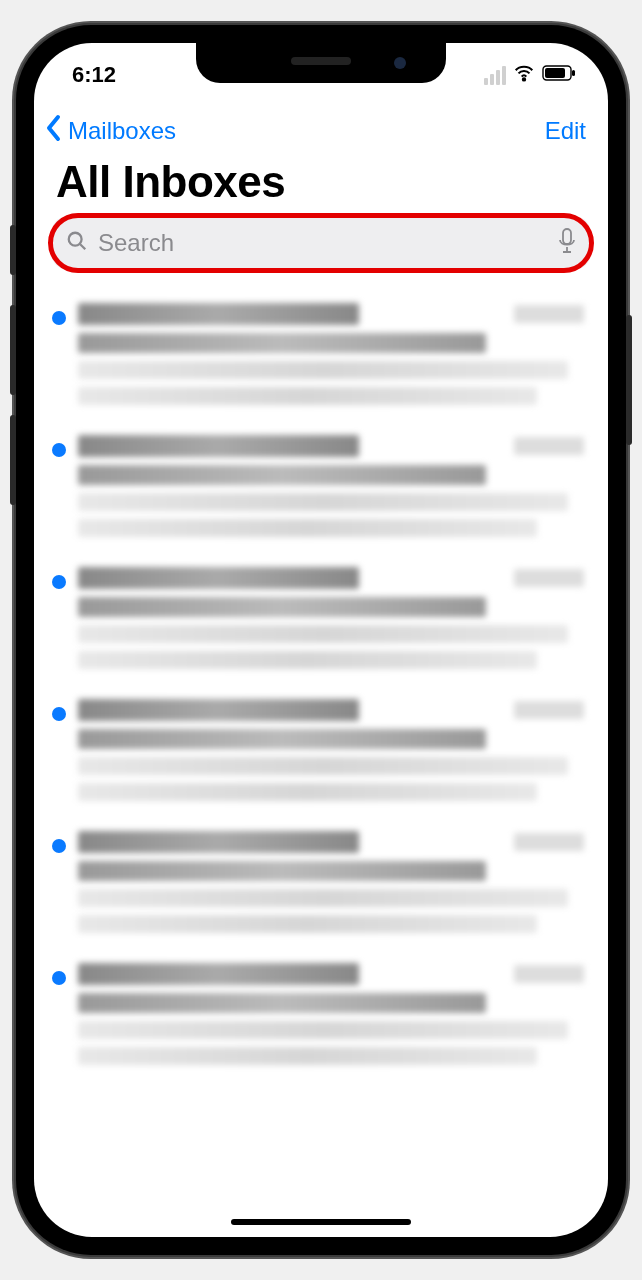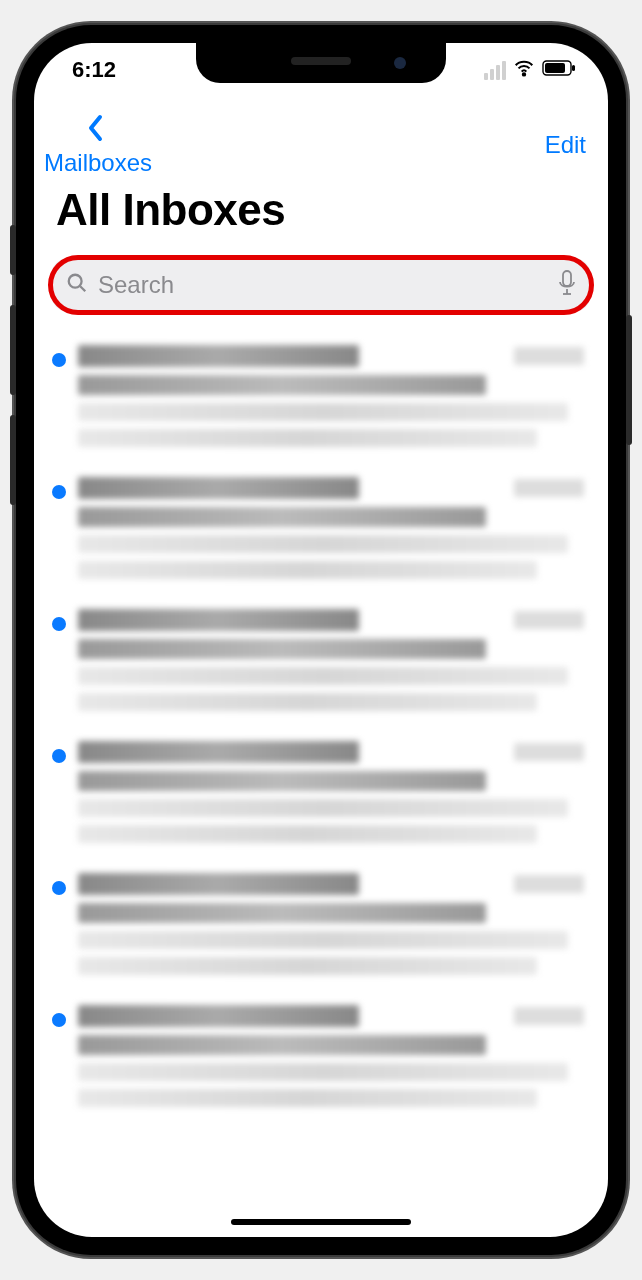--- a/index.html
+++ b/index.html
@@ -86,21 +86,21 @@
     }
 
     .status-bar {
       position: absolute;
       top: 0;
       left: 0;
       right: 0;
       height: 50px;
       display: flex;
       justify-content: space-between;
-      align-items: flex-start;
+      align-items: center;
       padding: 14px 32px 0 38px;
       z-index: 50;
     }
 
     .status-time {
       font-size: 22px;
       font-weight: 600;
     }
 
     .status-icons {
@@ -142,36 +142,35 @@
       padding: 12px 22px 8px 10px;
     }
 
     .back-button {
       display: flex;
       align-items: center;
       color: #007aff;
       font-size: 24px;
       font-weight: 400;
       cursor: pointer;
-      flex-direction: column;
     }
 
     .back-chevron svg { width: 20px; height: 30px; margin-right: 4px; }
 
     .edit-button {
       color: #007aff;
       font-size: 24px;
       cursor: pointer;
       text-align: center;
     }
 
     .page-title {
       font-size: 44px;
       font-weight: 800;
-      padding: 0px 22px 24px 22px;
+      padding: 0px 22px 10px 22px;
       letter-spacing: -0.5px;
     }
 
     .search-wrapper {
       padding: 0 18px 14px 18px;
       position: relative;
     }
 
     .search-bar {
       background: #eeeef0;

